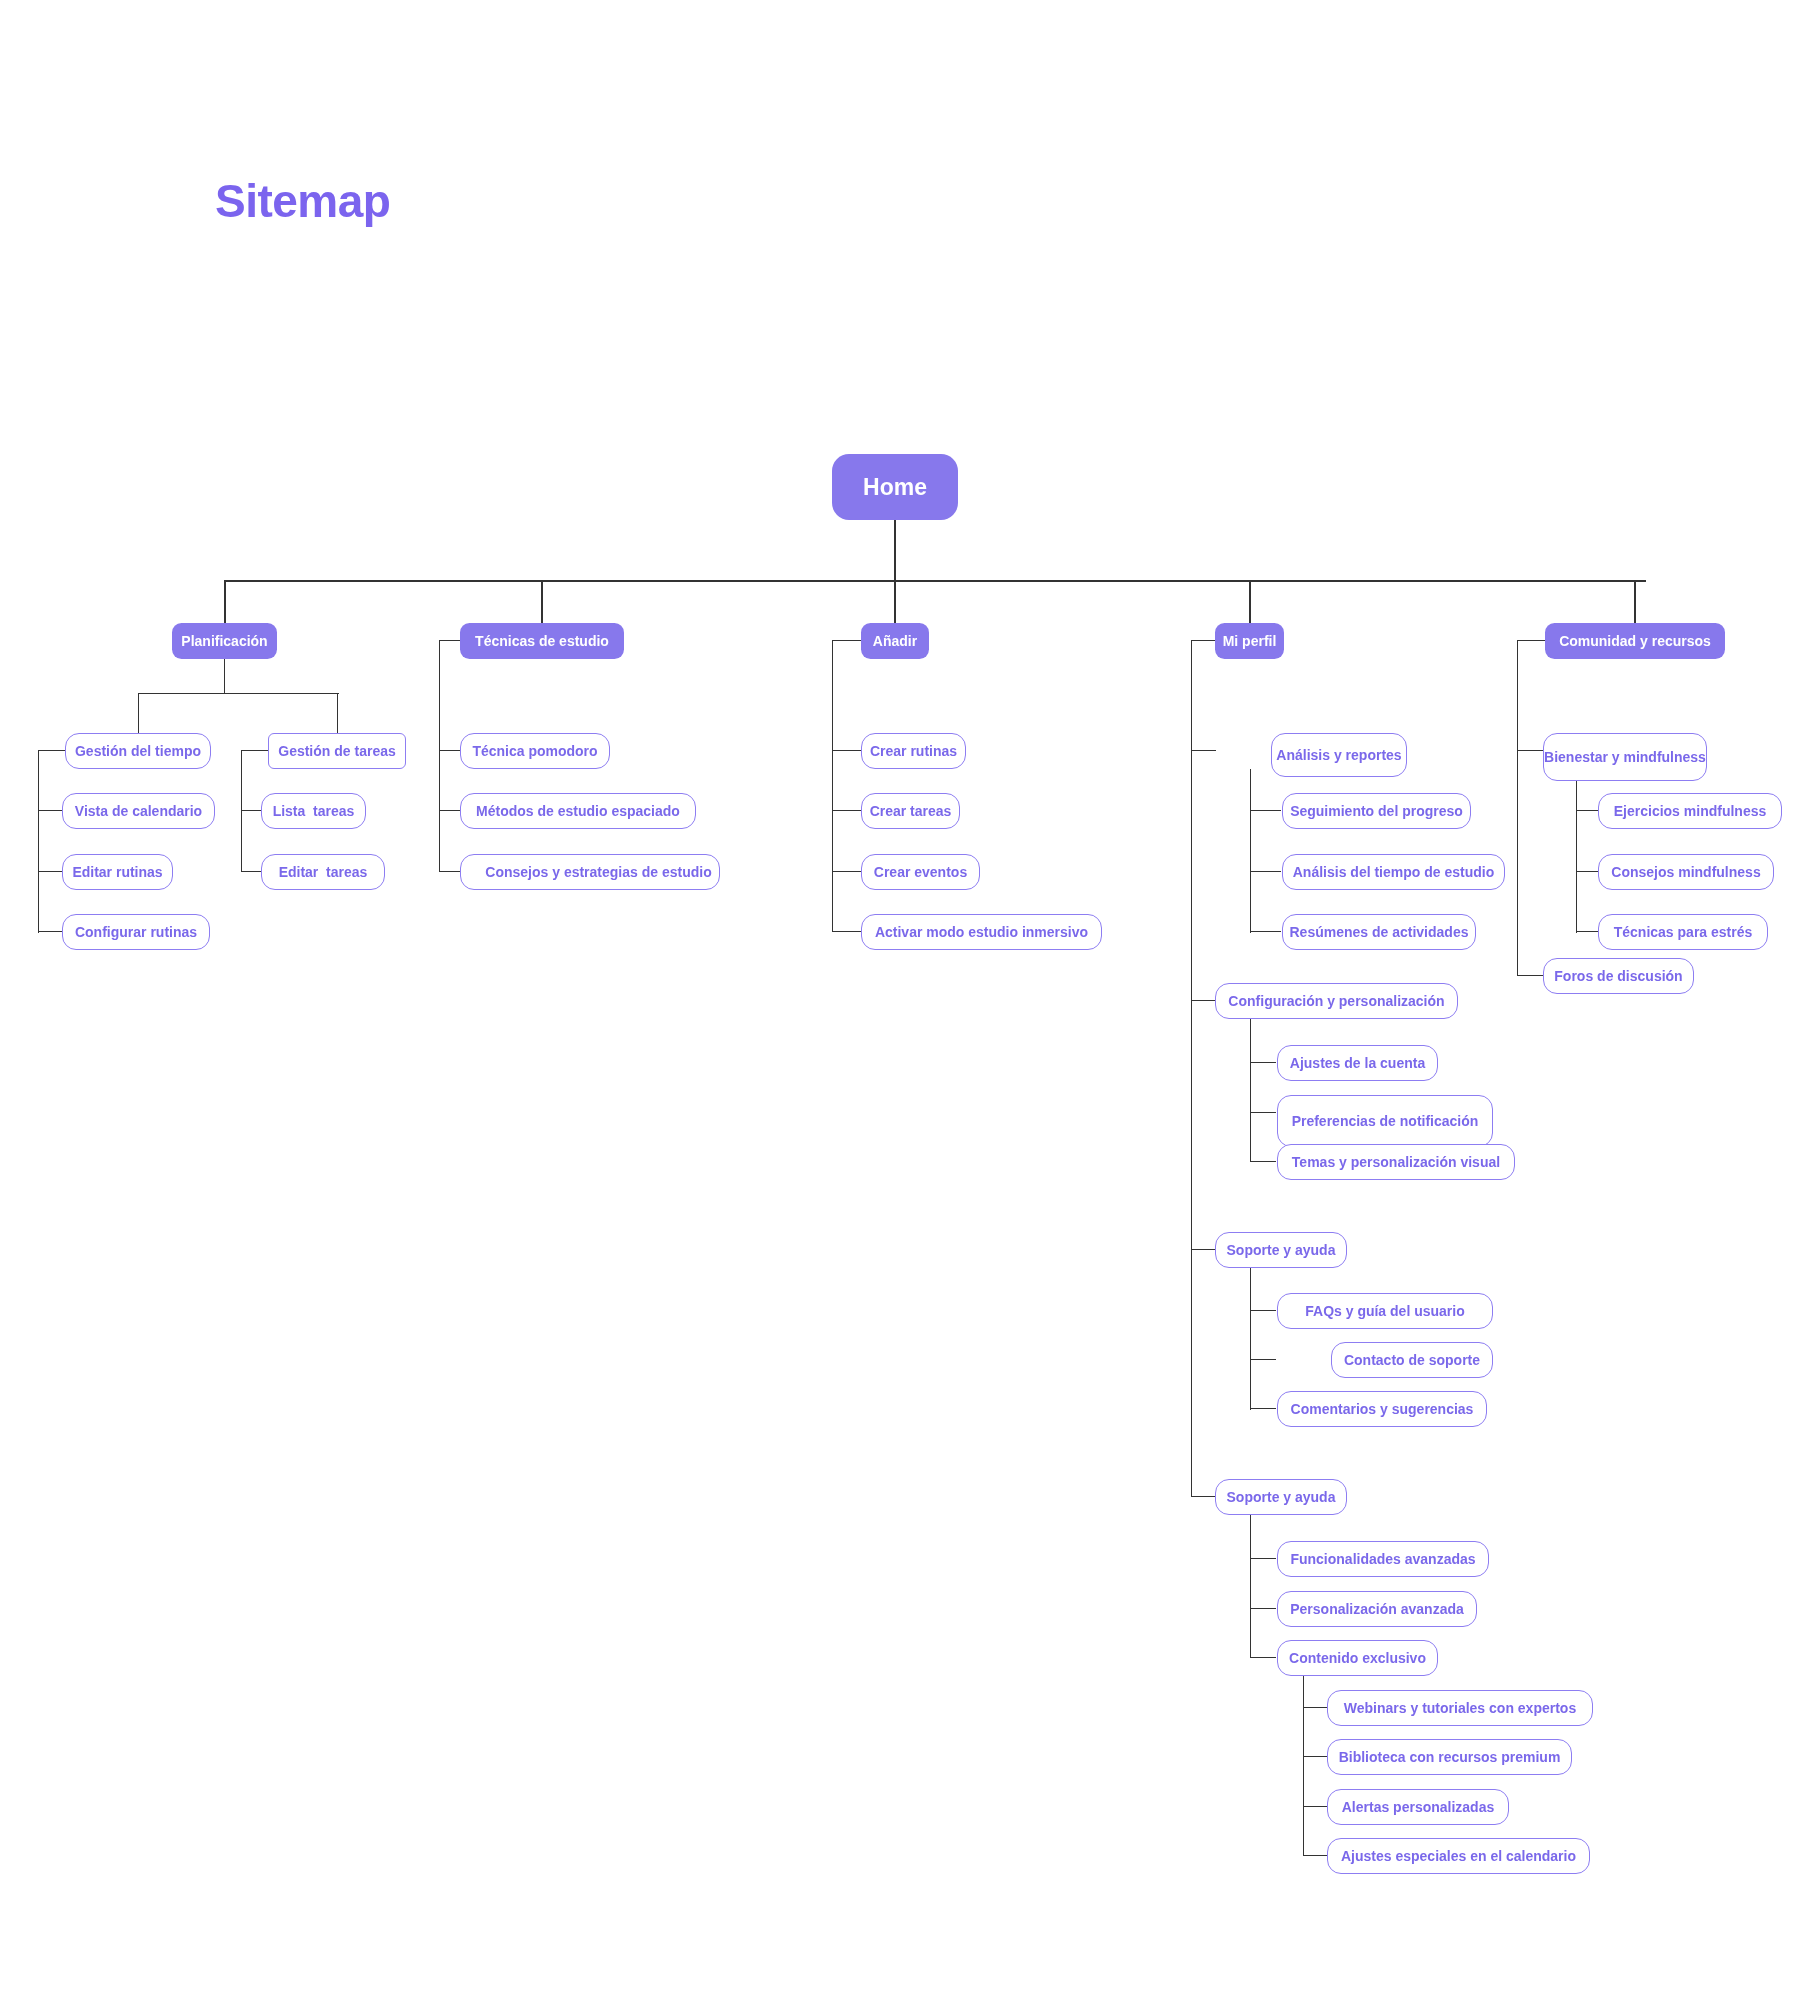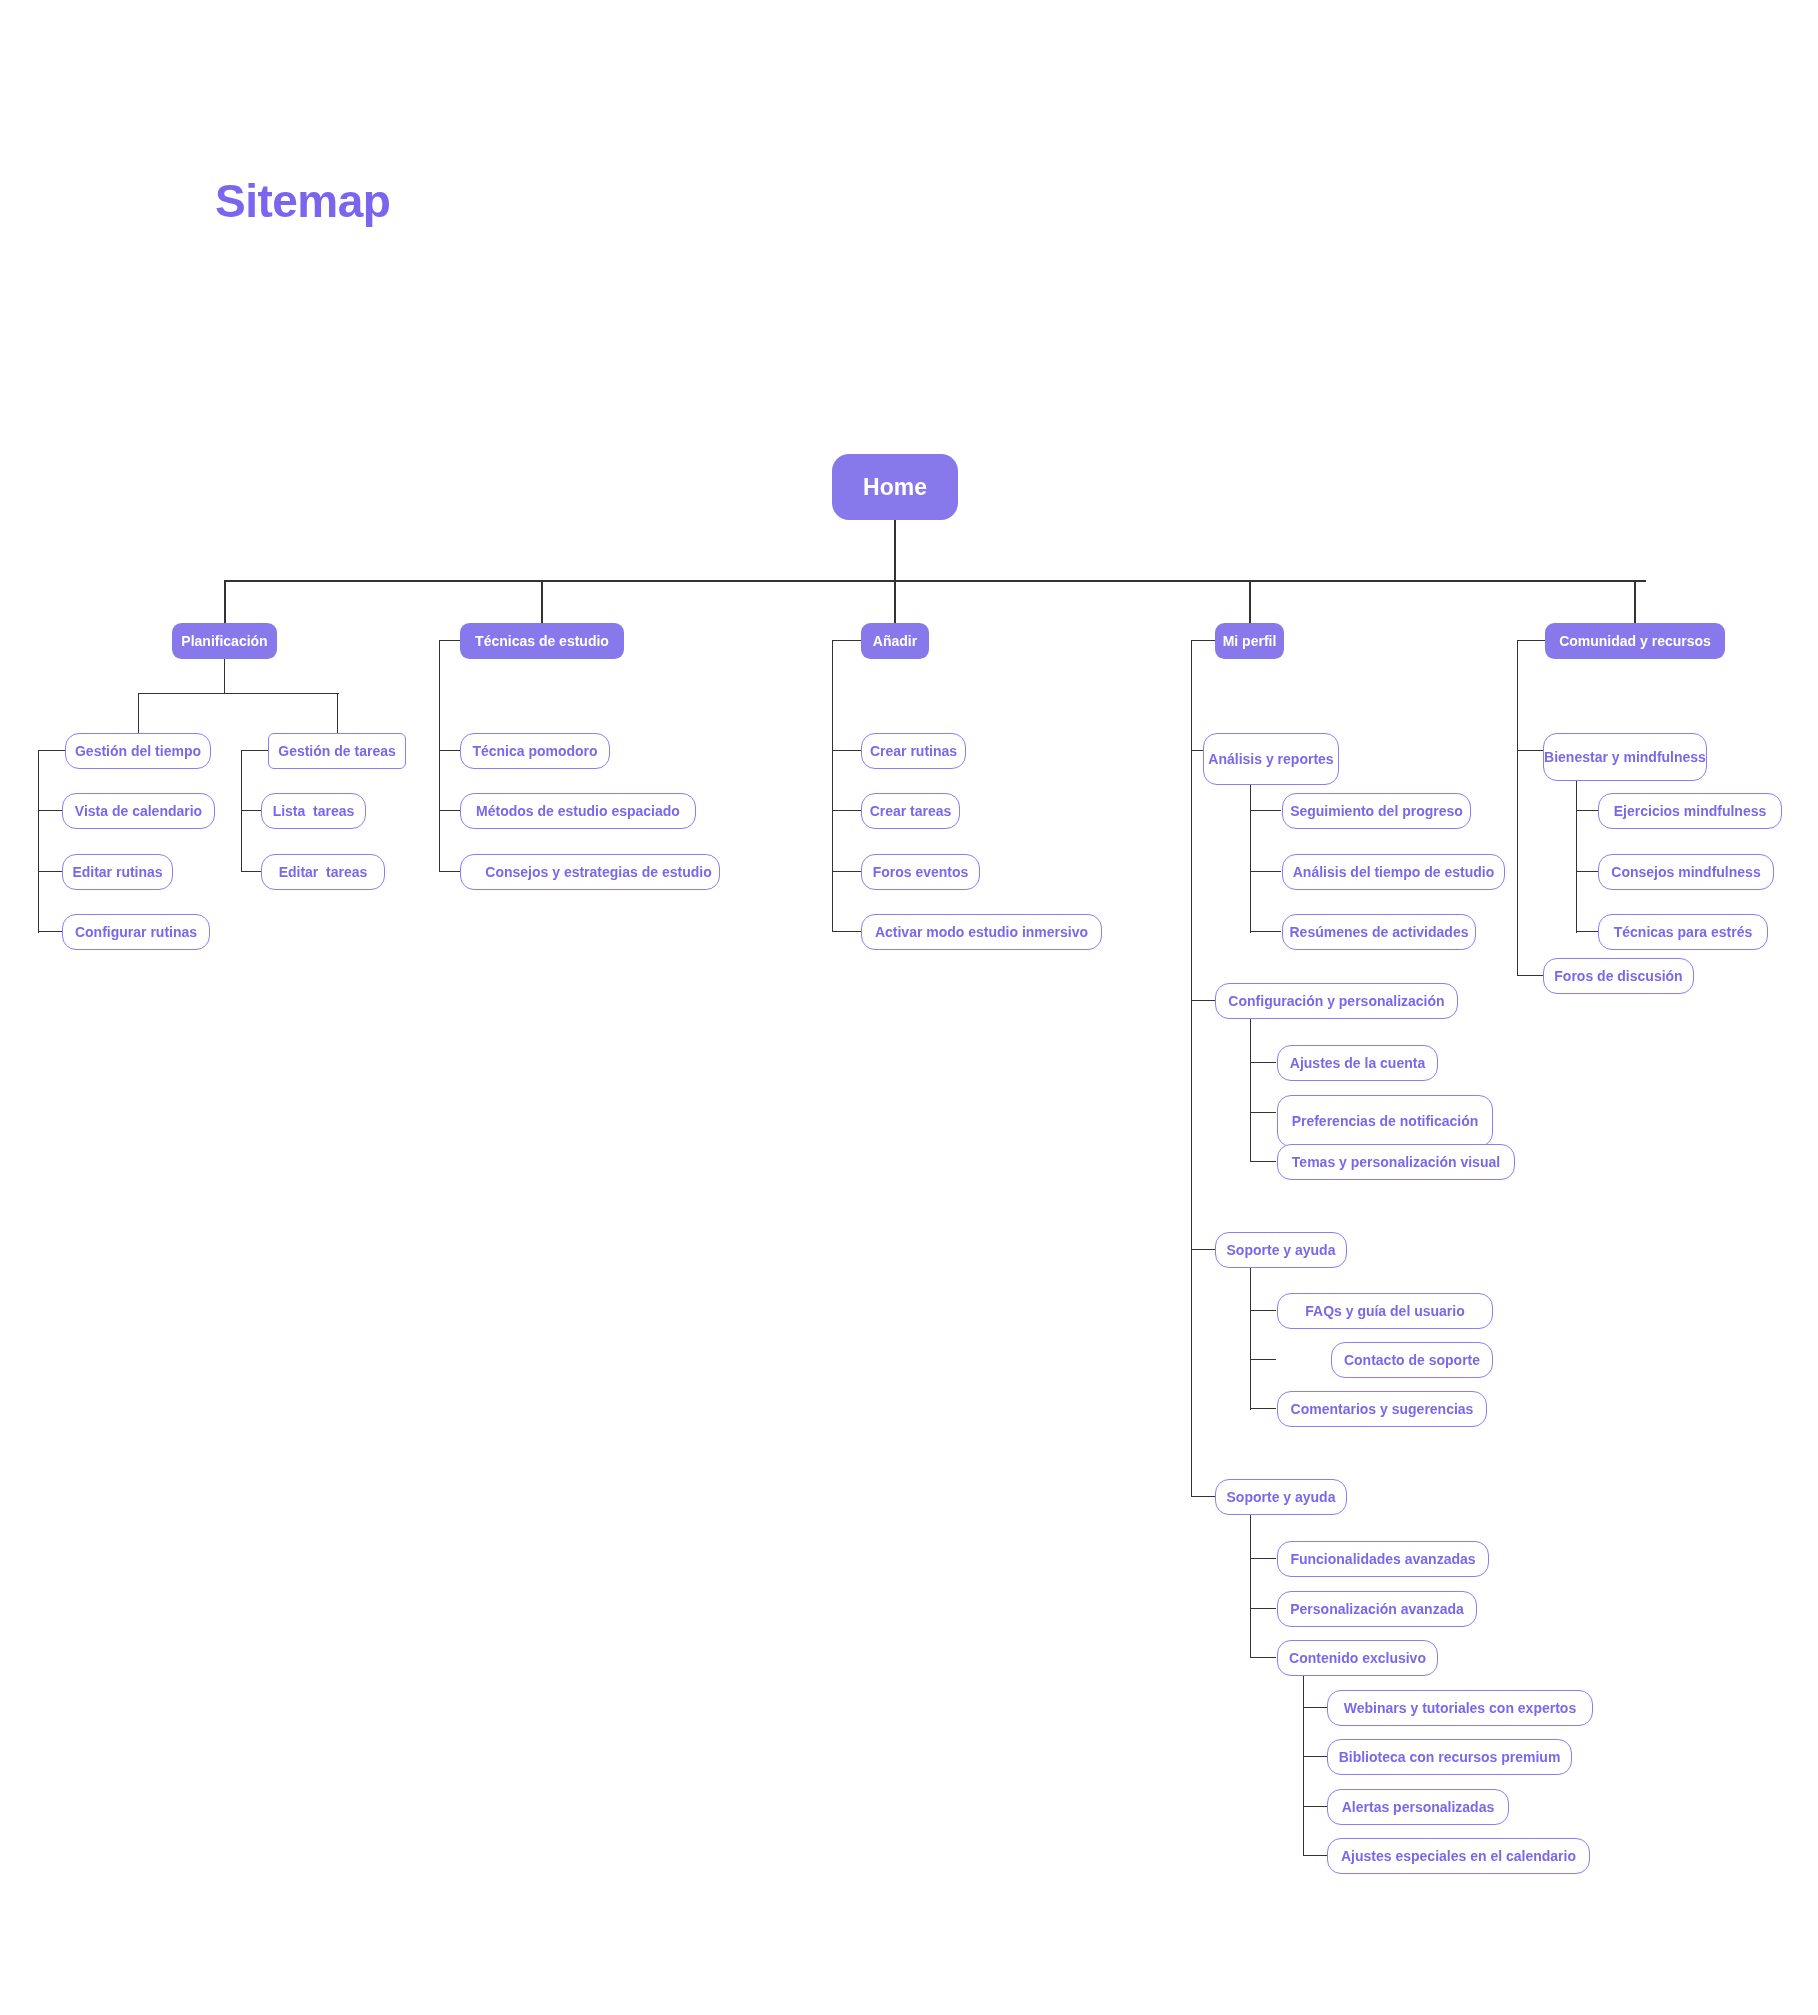--- a/index.html
+++ b/index.html
@@ -102,23 +102,23 @@
       <div class="node item" style="left: 62px; top: 793px; width: 153px; height: 36px;">Vista de calendario</div>
       <div class="node item" style="left: 62px; top: 854px; width: 111px; height: 36px;">Editar rutinas</div>
       <div class="node item" style="left: 62px; top: 914px; width: 148px; height: 36px;">Configurar rutinas</div>
       <div class="node item" style="left: 261px; top: 793px; width: 105px; height: 36px;">Lista  tareas</div>
       <div class="node item" style="left: 261px; top: 854px; width: 124px; height: 36px;">Editar  tareas</div>
       <div class="node item" style="left: 460px; top: 733px; width: 150px; height: 36px;">Técnica pomodoro</div>
       <div class="node item" style="left: 460px; top: 793px; width: 236px; height: 36px;">Métodos de estudio espaciado</div>
       <div class="node item" style="left: 460px; top: 854px; width: 260px; height: 36px; padding-left: 17px;">Consejos y estrategias de estudio</div>
       <div class="node item" style="left: 861px; top: 733px; width: 105px; height: 36px;">Crear rutinas</div>
       <div class="node item" style="left: 861px; top: 793px; width: 99px; height: 36px;">Crear tareas</div>
-      <div class="node item" style="left: 861px; top: 854px; width: 119px; height: 36px;">Foros eventos</div>
+      <div class="node item" style="left: 861px; top: 854px; width: 119px; height: 36px;">Crear eventos</div>
       <div class="node item" style="left: 861px; top: 914px; width: 241px; height: 36px;">Activar modo estudio inmersivo</div>
-      <div class="node item" style="left: 1203px; top: 733px; width: 136px; height: 52px;">Análisis y reportes</div>
+      <div class="node item" style="left: 1271px; top: 733px; width: 136px; height: 44px;">Análisis y reportes</div>
       <div class="node item" style="left: 1282px; top: 793px; width: 189px; height: 36px;">Seguimiento del progreso</div>
       <div class="node item" style="left: 1282px; top: 854px; width: 223px; height: 36px;">Análisis del tiempo de estudio</div>
       <div class="node item" style="left: 1282px; top: 914px; width: 194px; height: 36px;">Resúmenes de actividades</div>
       <div class="node item" style="left: 1215px; top: 983px; width: 243px; height: 36px;">Configuración y personalización</div>
       <div class="node item" style="left: 1277px; top: 1045px; width: 161px; height: 36px;">Ajustes de la cuenta</div>
       <div class="node item" style="left: 1277px; top: 1095px; width: 216px; height: 52px;">Preferencias de notificación</div>
       <div class="node item" style="left: 1277px; top: 1144px; width: 238px; height: 36px;">Temas y personalización visual</div>
       <div class="node item" style="left: 1215px; top: 1232px; width: 132px; height: 36px;">Soporte y ayuda</div>
       <div class="node item" style="left: 1277px; top: 1293px; width: 216px; height: 36px;">FAQs y guía del usuario</div>
       <div class="node item" style="left: 1331px; top: 1342px; width: 162px; height: 36px;">Contacto de soporte</div>

